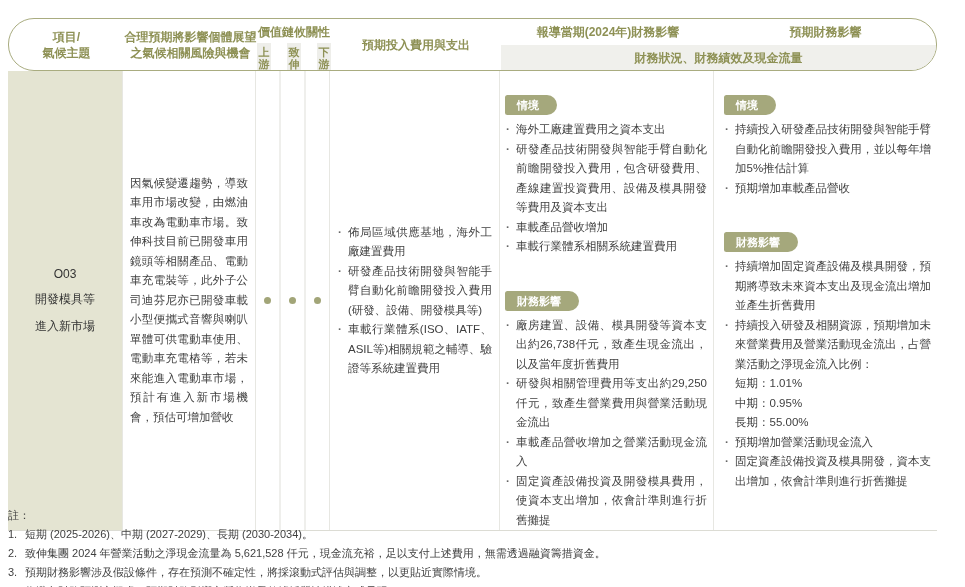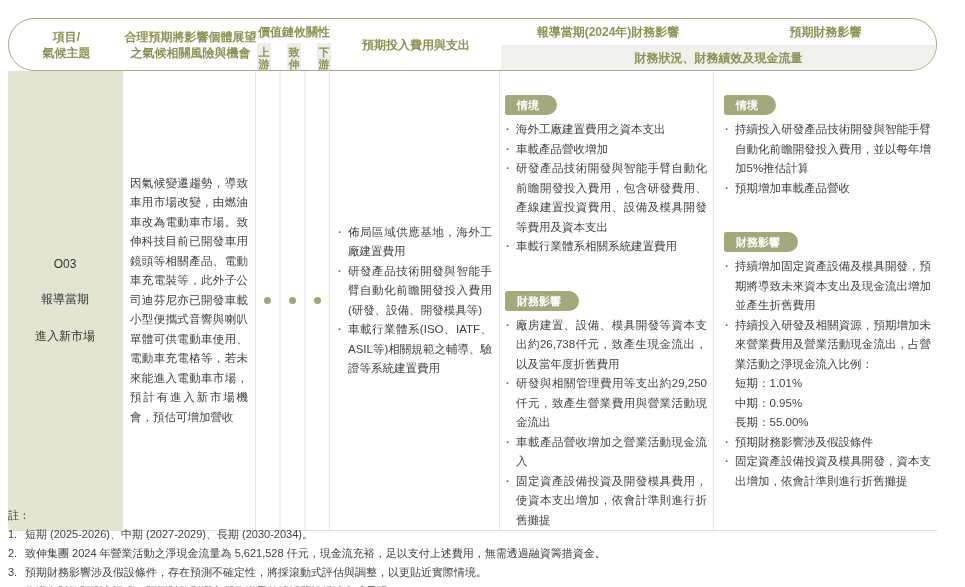--- a/index.html
+++ b/index.html
@@ -34,21 +34,21 @@
   .th-group-top .g6 { flex:1; text-align:center; }
   .th-group-sub { flex:1; width:100%; background:#f0f0ec; display:flex; align-items:center; justify-content:center; }
 
   
   .tbody { display:flex; align-items:stretch; min-height:434px; border-bottom:1px solid #dcdcd4;
            font-size:11.5px; color:#3f3f3f; }
   .td { border-right:1px solid #e7e7e2; }
   .td:last-child { border-right:none; }
 
   .td-item { flex:0 0 115px; background:#e4e4d2; display:flex; flex-direction:column;
-             align-items:center; justify-content:center; gap:20px; font-size:12px; color:#333; }
+             align-items:center; justify-content:center; gap:10px; font-size:12px; color:#333; }
   .td-risk { flex:0 0 133px; display:flex; align-items:center; padding:0 7px; }
   .td-risk p { margin:0; text-align:justify; line-height:19.5px; }
 
   .td-vc { flex:0 0 74px; display:flex; align-items:stretch; }
   .vc-bodycell { flex:1; display:flex; align-items:center; justify-content:center; border-right:2px solid #efefec; }
   .vc-bodycell:last-child { border-right:none; }
   .dot { width:7px; height:7px; border-radius:50%; background:#a2a578; }
 
   .td-costs { flex:0 0 170px; display:flex; flex-direction:column; justify-content:center; padding:0 7px 0 5px; }
   .td-cur   { flex:0 0 214px; padding:24px 6px 0 3px; }
@@ -109,21 +109,21 @@
         <div class="th-group-sub">
           <span>財務狀況、財務績效及現金流量</span>
         </div>
       </div>
     </div>
 
     <div class="tbody">
 
       <div class="td td-item">
         <span>O03</span>
-        <span>報導當期</span>
+        <span>開發模具等</span>
         <span>進入新市場</span>
       </div>
 
       <div class="td td-risk">
         <p>因氣候變遷趨勢，導致車用市場改變，由燃油車改為電動車市場。致伸科技目前已開發車用鏡頭等相關產品、電動車充電裝等，此外子公司迪芬尼亦已開發車載小型便攜式音響與喇叭單體可供電動車使用、電動車充電樁等，若未來能進入電動車市場，預計有進入新市場機會，預估可增加營收</p>
       </div>
 
       <div class="td td-vc">
         <div class="vc-bodycell">
           <div class="dot"></div>
@@ -141,22 +141,22 @@
           <li>佈局區域供應基地，海外工廠建置費用</li>
           <li>研發產品技術開發與智能手臂自動化前瞻開發投入費用(研發、設備、開發模具等)</li>
           <li>車載行業體系(ISO、IATF、ASIL等)相關規範之輔導、驗證等系統建置費用</li>
         </ul>
       </div>
 
       <div class="td td-cur">
         <div class="badge">情境</div>
         <ul class="blist">
           <li>海外工廠建置費用之資本支出</li>
+          <li>研發產品技術開發與智能手臂自動化前瞻開發投入費用，包含研發費用、產線建置投資費用、設備及模具開發等費用及資本支出</li>
           <li>車載產品營收增加</li>
-          <li>研發產品技術開發與智能手臂自動化前瞻開發投入費用，包含研發費用、產線建置投資費用、設備及模具開發等費用及資本支出</li>
           <li>車載行業體系相關系統建置費用</li>
         </ul>
         <div class="badge badge-gap">財務影響</div>
         <ul class="blist">
           <li>廠房建置、設備、模具開發等資本支出約26,738仟元，致產生現金流出，以及當年度折舊費用</li>
           <li>研發與相關管理費用等支出約29,250仟元，致產生營業費用與營業活動現金流出</li>
           <li>車載產品營收增加之營業活動現金流入</li>
           <li>固定資產設備投資及開發模具費用，使資本支出增加，依會計準則進行折舊攤提</li>
         </ul>
       </div>
@@ -169,21 +169,21 @@
         </ul>
         <div class="badge badge-gap">財務影響</div>
         <ul class="blist">
           <li>持續增加固定資產設備及模具開發，預期將導致未來資本支出及現金流出增加並產生折舊費用</li>
           <li>
             <span>持續投入研發及相關資源，預期增加未來營業費用及營業活動現金流出，占營業活動之淨現金流入比例：</span>
             <div class="subline">短期：1.01%</div>
             <div class="subline">中期：0.95%</div>
             <div class="subline">長期：55.00%</div>
           </li>
-          <li>預期財務影響涉及假設條件</li>
+          <li>預期增加營業活動現金流入</li>
           <li>固定資產設備投資及模具開發，資本支出增加，依會計準則進行折舊攤提</li>
         </ul>
       </div>
 
     </div>
   </div>
 
   <div class="notes">
     <div>註：</div>
     <div class="note-line">

